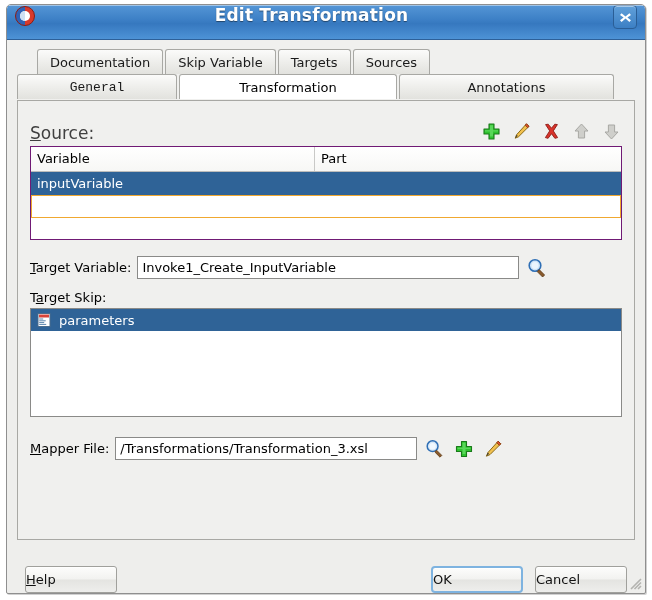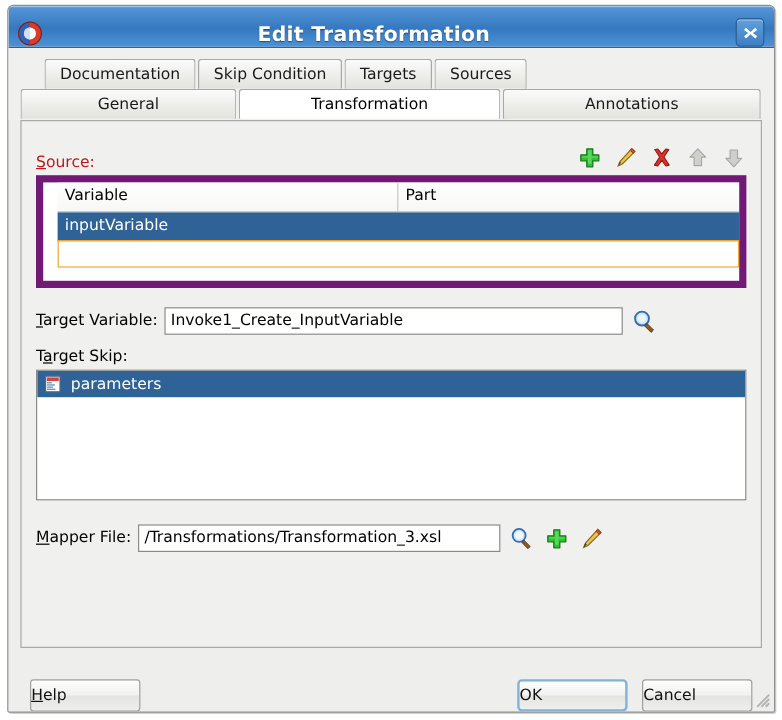--- a/index.html
+++ b/index.html
@@ -31,21 +31,21 @@
     overflow: hidden;
   }
 
   .titlebar {
     position: relative;
     height: 34px;
     background: linear-gradient(to bottom, #5596d6 0%, #3d80c6 42%, #3678bf 55%, #4d93d6 100%);
     border-bottom: 1px solid #2d6099;
     border-radius: 4px 4px 0 0;
     display: flex;
-    align-items: flex-end;
+    align-items: flex-start;
   }
   .titlebar-inner-hl {
     position: absolute;
     left: 1px; right: 1px; top: 0; height: 1px;
     background: rgba(255,255,255,0.45);
   }
   .app-icon {
     width: 22px; height: 22px;
     margin-left: 7px;
     flex: 0 0 auto;
@@ -102,21 +102,21 @@
     box-sizing: border-box;
     white-space: nowrap;
   }
   .tab.selected {
     background: #ffffff;
     border-color: #a8a8a4;
     color: #000;
     position: relative;
     z-index: 5;
   }
-  .tab.t-general    { width: 180px; }
+  .tab.t-general    { width: 160px; font-family: Liberation Mono, monospace; }
   .tab.t-transform  { width: 218px; }
   .tab.t-annot      { width: 215px; margin-right: 0; }
 
   
   .content {
     margin: 0 10px;
     background: #f0f0ee;
     border: 1px solid #a8a8a4;
     border-top: 1px solid #a8a8a4;
     height: 440px;
@@ -127,46 +127,45 @@
   .content-pad { padding-top: 16px; }
 
   
   .src-header {
     display: flex;
     align-items: flex-end;
     justify-content: space-between;
     height: 26px;
   }
   .field-label {
-    font-size: 13px;
-    color: #b91c1c;
+    font-size: 17px;
+    color: #404040;
   }
   .field-label u { text-decoration: underline; }
 
   .tool-icons {
     display: flex;
     align-items: center;
     gap: 9px;
     margin-bottom: 1px;
   }
   .tool-icon {
     width: 21px; height: 21px;
     display: inline-block;
     line-height: 0;
   }
 
   
   .src-table {
     margin-top: 3px;
-    border: 6px solid #701a75;
+    border: 1px solid #701a75;
     background: #ffffff;
     height: 94px;
     box-sizing: border-box;
     overflow: hidden;
-    padding-left: 12px;
   }
   .thead {
     display: flex;
     height: 24px;
     background: linear-gradient(to bottom, #ffffff, #f7f7f5);
     border-bottom: 1px solid #bdbdbb;
   }
   .th {
     font-size: 13px;
     line-height: 23px;
@@ -313,21 +312,21 @@
       <svg width="13" height="13" viewBox="0 0 13 13">
         <path d="M2.6 2.2 L6.5 5.6 L10.4 2.2 L12 4 L8.4 6.6 L12 9.2 L10.4 11 L6.5 7.6 L2.6 11 L1 9.2 L4.6 6.6 L1 4 Z" fill="#ffffff"></path>
       </svg>
     </div>
   </div>
 
   <div class="tabs-wrap">
 
     <div class="tabrow row1">
       <div class="tab">Documentation</div>
-      <div class="tab">Skip Condition</div>
+      <div class="tab">Skip Variable</div>
       <div class="tab">Targets</div>
       <div class="tab">Sources</div>
     </div>
 
     <div class="tabrow row2">
       <div class="tab t-general">General</div>
       <div class="tab t-transform selected">Transformation</div>
       <div class="tab t-annot">Annotations</div>
     </div>
   </div>

